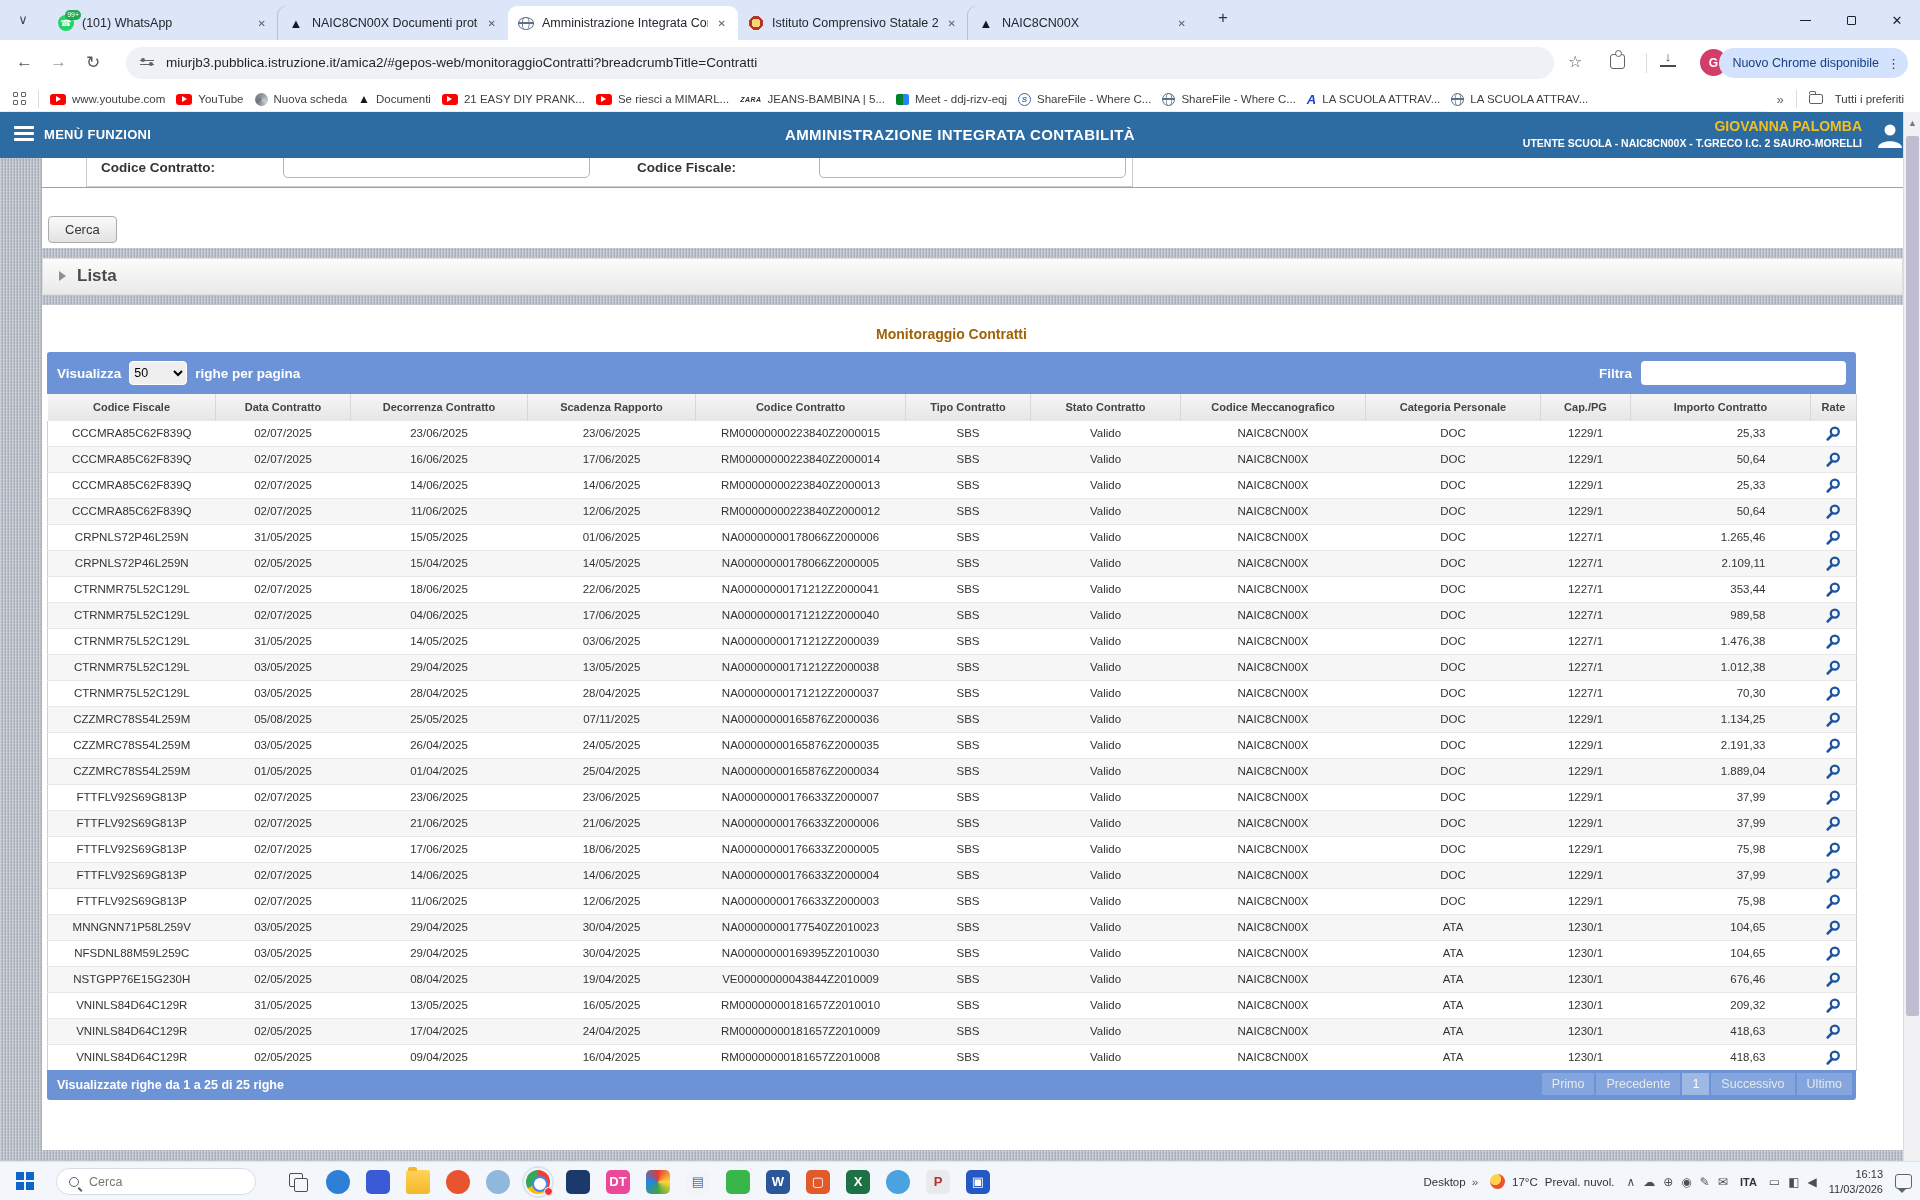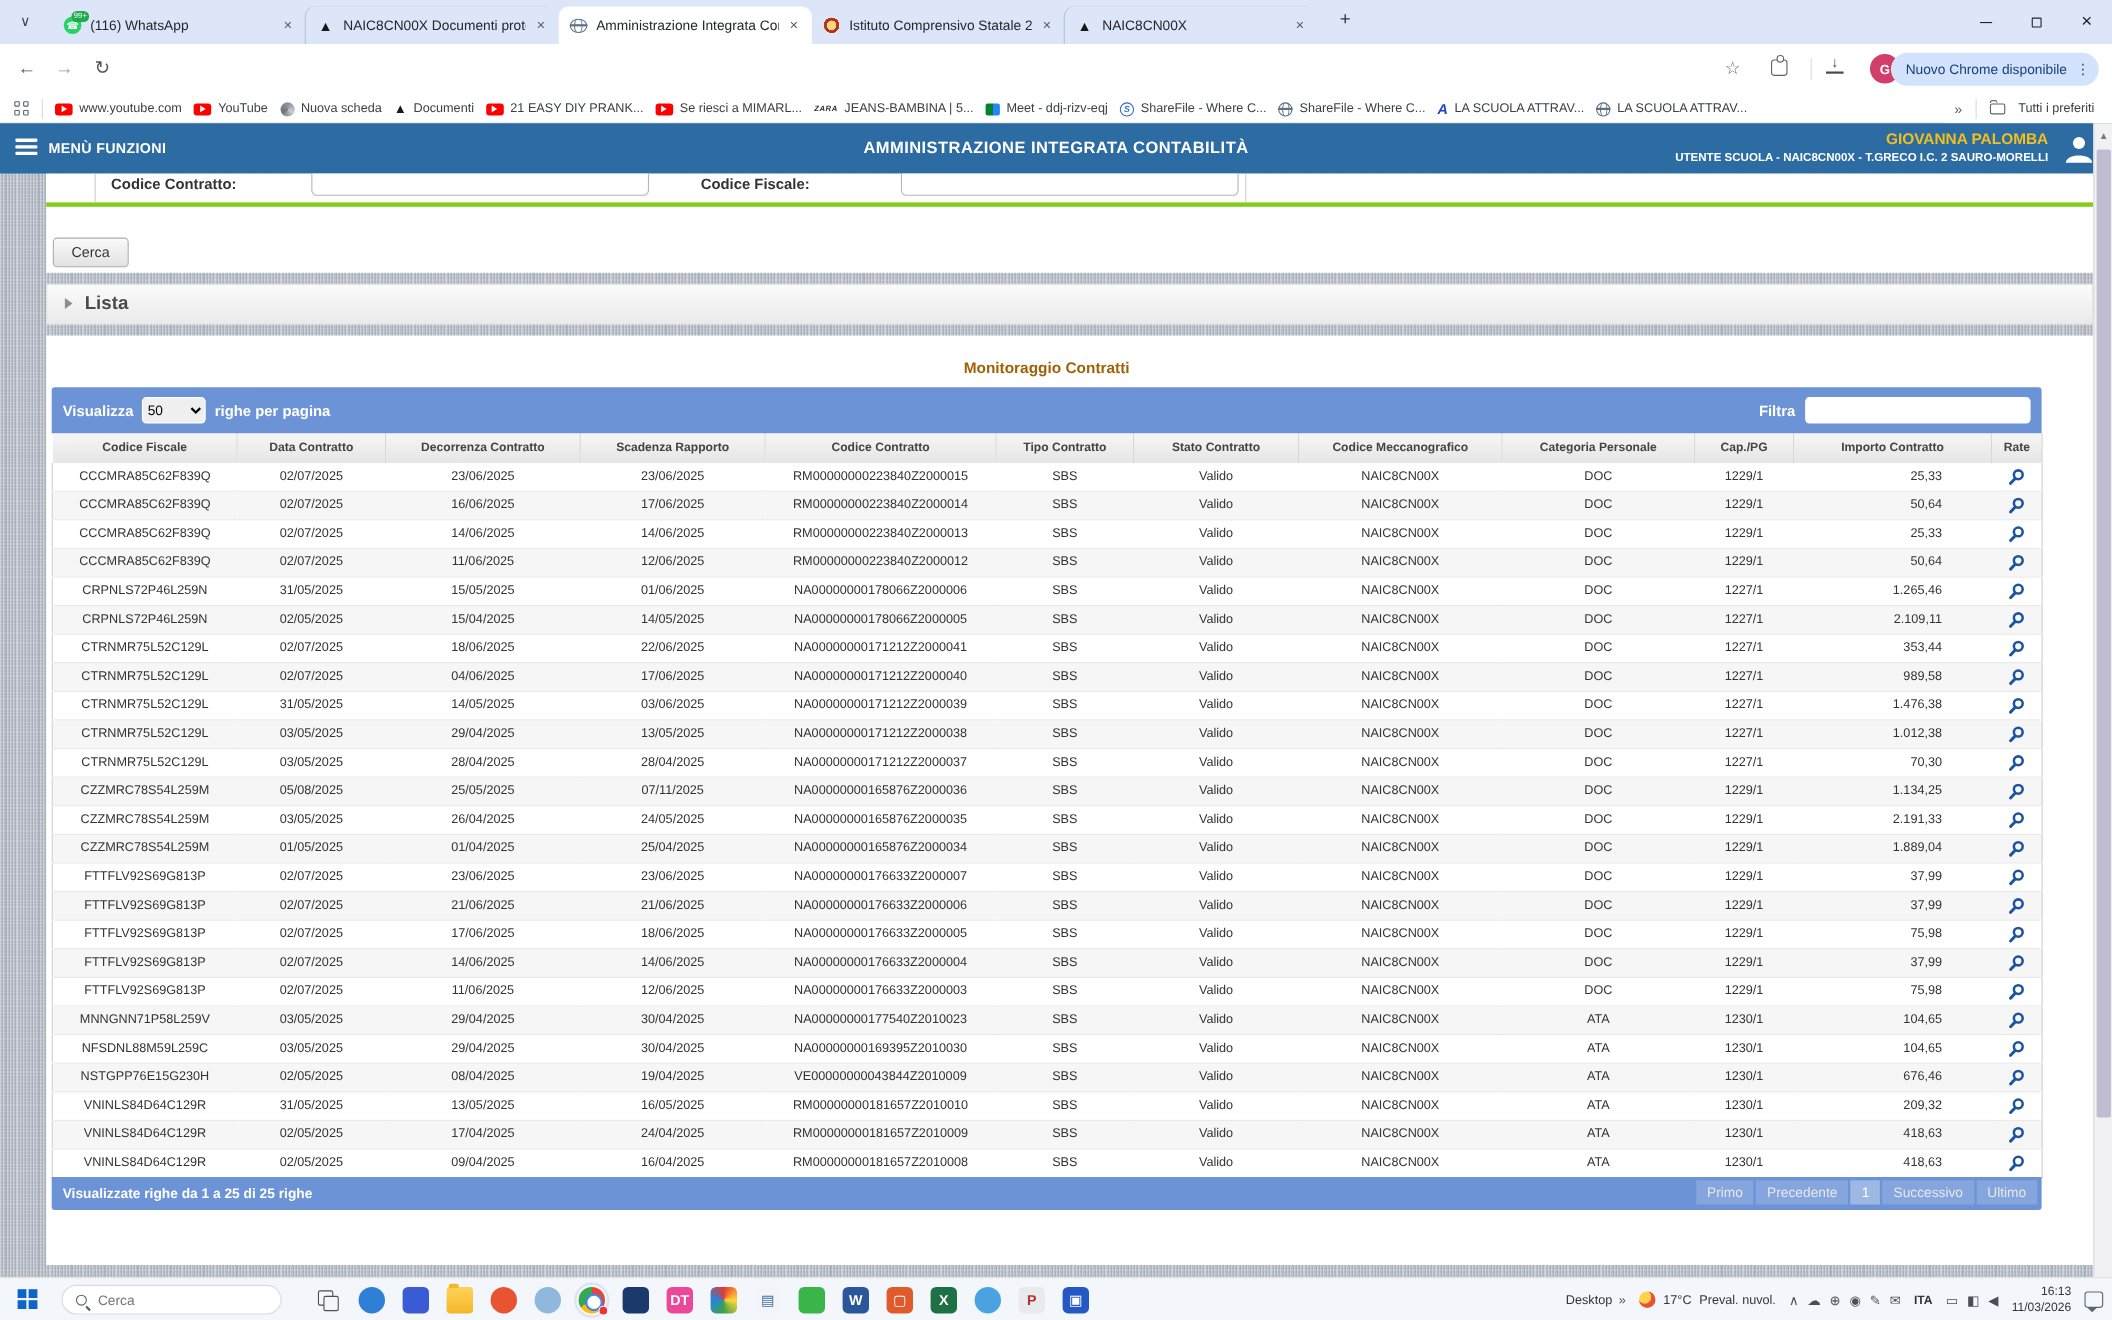--- a/index.html
+++ b/index.html
@@ -86,21 +86,21 @@
   #burger i{display:block;height:3px;background:#fff;margin-bottom:3px;border-radius:1px;}
   #menulabel{position:absolute;left:44px;top:0;line-height:46px;color:#fff;font-weight:bold;font-size:13px;letter-spacing:.3px;}
   #apptitle{position:absolute;left:0;width:100%;text-align:center;line-height:46px;color:#fff;font-weight:bold;font-size:15px;letter-spacing:.4px;}
   #userblock{position:absolute;right:58px;top:6px;text-align:right;}
   #username{color:#f2c01d;font-weight:bold;font-size:14px;}
   #userdetail{color:#fff;font-weight:bold;font-size:10.5px;margin-top:3px;}
   #personicon{position:absolute;right:16px;top:9px;}
   
   #page{position:absolute;left:0;top:158px;width:1920px;height:1003px;}
   #content{position:absolute;left:42px;top:0;width:1861px;height:992px;background:#fff;}
-  #formstrip{position:absolute;left:0;top:0;width:100%;height:30px;background:#fff;border-bottom:4px solid #84cc16;overflow:hidden;}
+  #formstrip{position:absolute;left:0;top:0;width:100%;height:30px;background:#fff;border-bottom:1px solid #84cc16;overflow:hidden;}
   #fieldbox{position:absolute;left:44px;top:-4px;width:1047px;height:33px;border:1px solid #cccccc;border-top:none;}
   .flabel{position:absolute;top:6px;font-size:13.5px;font-weight:bold;color:#333;}
   .finput{position:absolute;top:-10px;width:307px;height:34px;border:1px solid #b5b5b5;border-radius:5px;background:#fff;padding:0 8px;font-size:13px;}
   #cercabtn{position:absolute;left:6px;top:58px;padding:5px 16px;font-size:13px;color:#333;
      background:linear-gradient(#fafafa,#e2e2e2);border:1px solid #ababab;border-radius:4px;}
   .texstrip{position:absolute;left:0;width:100%;}
   #lista{position:absolute;left:0;top:100px;width:100%;height:37px;background:linear-gradient(#fbfbfb,#eaeaea);
      border:1px solid #dddddd;}
   #lista-arrow{position:absolute;left:16px;top:12px;width:0;height:0;border-left:7px solid #8f8f8f;border-top:5px solid transparent;border-bottom:5px solid transparent;}
   #lista-title{position:absolute;left:34px;top:7px;font-size:17px;font-weight:bold;color:#4a4a4a;}
@@ -173,21 +173,21 @@
 </head>
 <body>
 
 <div id="screen">
 
   <div id="tabbar">
     <span id="tabsearch">∨</span>
     <div id="tabs">
         <div class="tab">
           <span class="fav fv-whatsapp">☎<span class="favbadge">99+</span></span>
-          <span class="tab-t">(116) WhatsApp</span>
+          <span class="tab-t">(101) WhatsApp</span>
           <span class="tab-x">✕</span>
         </div>
         <div class="tab">
           <span class="fav fv-cloud">▲</span>
           <span class="tab-t">NAIC8CN00X Documenti proto...</span>
           <span class="tab-x">✕</span>
         </div>
         <div class="tab active">
           <span class="fav fv-globe"></span>
           <span class="tab-t">Amministrazione Integrata Con...</span>
@@ -213,20 +213,27 @@
           <i></i>
         </span>
       <span class="wc wc-close">✕</span>
     </div>
   </div>
 
   <div id="toolbar">
     <span class="nav" style="left:16px">←</span>
     <span class="nav" style="left:50px;color:#9aa0a6">→</span>
     <span class="nav" style="left:86px">↻</span>
+    <div id="urlpill">
+      <span id="tuneicon">
+          <i></i>
+          <i></i>
+        </span>
+      <span id="urltext">miurjb3.pubblica.istruzione.it/amica2/#gepos-web/monitoraggioContratti?breadcrumbTitle=Contratti</span>
+    </div>
     <span id="star">☆</span>
     <span id="puzzle"></span>
     <span class="tdiv" style="left:1646px"></span>
     <span id="dl">
         <b>↓</b>
         <i></i>
       </span>
     <span id="avatar">G</span>
     <span id="updpill">
       <span>Nuovo Chrome disponibile</span>

